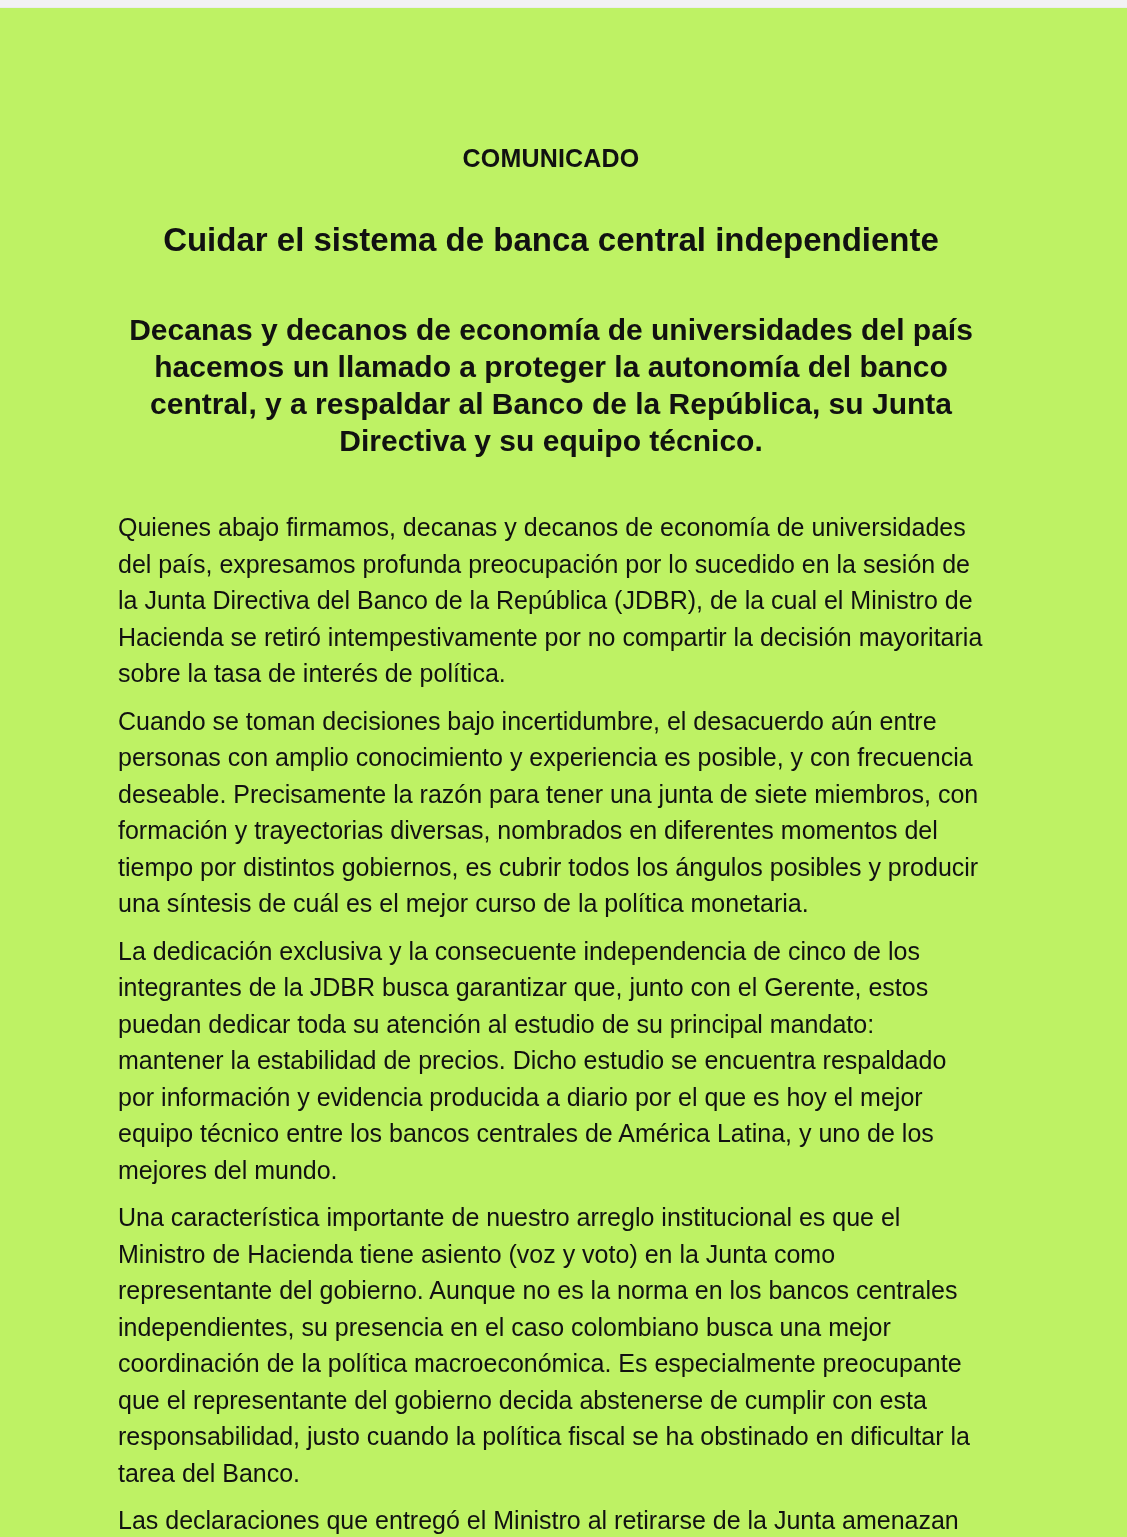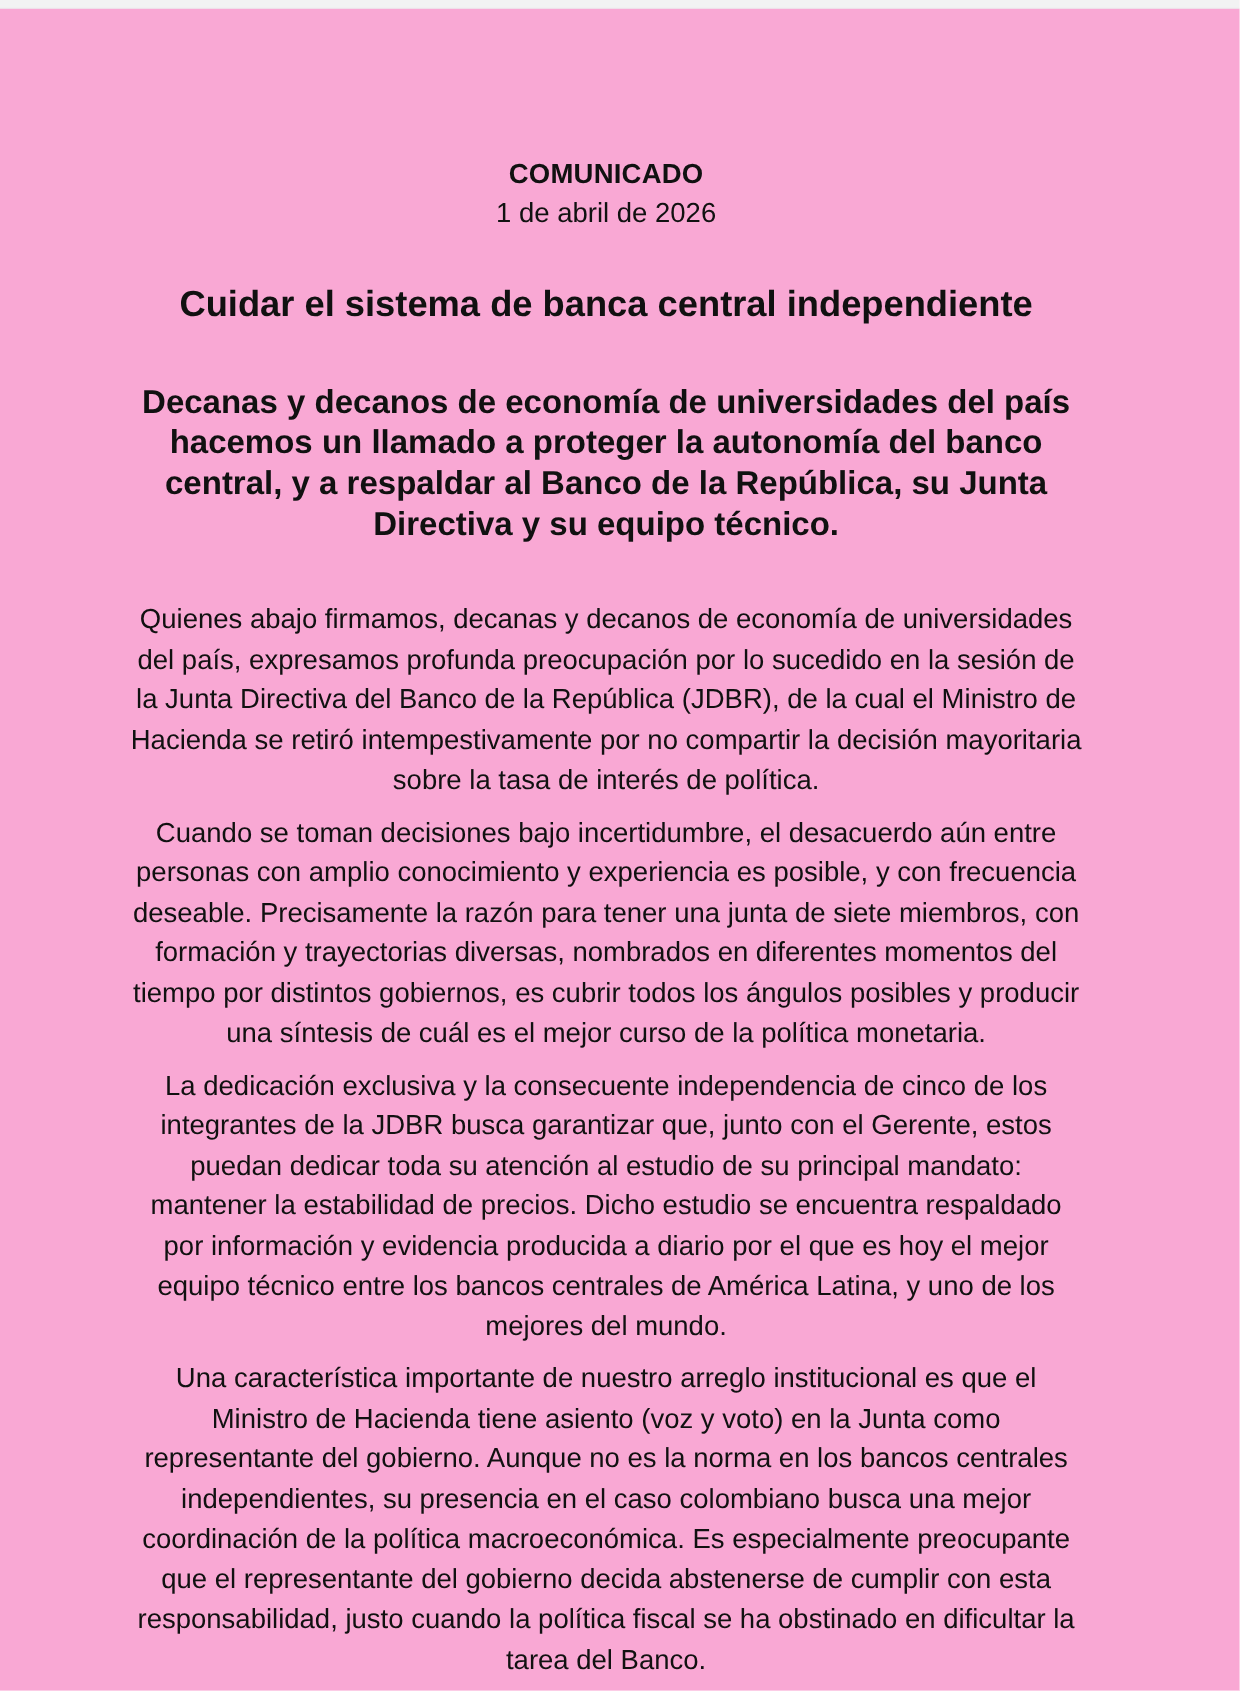--- a/index.html
+++ b/index.html
@@ -29,21 +29,21 @@
     border-bottom: 1px solid #ececee;
     box-sizing: border-box;
   }
 
   .page {
     position: absolute;
     top: 8px;
     left: 0;
     width: 1127px;
     height: 1529px;
-    background: #f9a8d4;
+    background: #bef264;
     box-sizing: border-box;
   }
 
   .doc {
     position: absolute;
     left: 118px;
     top: 0;
     width: 866px;
   }
 
@@ -88,38 +88,37 @@
 
   .body-block {
     padding-top: 50px;
   }
 
   .para {
     font-size: 25px;
     font-weight: normal;
     line-height: 36.5px;
     margin: 0 0 11px 0;
-    text-align: center;
+    text-align: left;
   }
 
   .para:last-child {
     margin-bottom: 0;
   }
 </style>
 </head>
 <body>
 
 <div class="top-strip"></div>
 
 <div class="page">
   <div class="doc">
 
     <div class="doc-header">
       <p class="doc-title">COMUNICADO</p>
-      <p class="doc-date">1 de abril de 2026</p>
     </div>
 
     <p class="doc-subtitle">Cuidar el sistema de banca central independiente</p>
 
     <p class="lead">Decanas y decanos de economía de universidades del país hacemos un llamado a proteger la autonomía del banco central, y a respaldar al Banco de la República, su Junta Directiva y su equipo técnico.</p>
 
     <div class="body-block">
       <p class="para">Quienes abajo firmamos, decanas y decanos de economía de universidades del país, expresamos profunda preocupación por lo sucedido en la sesión de la Junta Directiva del Banco de la República (JDBR), de la cual el Ministro de Hacienda se retiró intempestivamente por no compartir la decisión mayoritaria sobre la tasa de interés de política.</p>
       <p class="para">Cuando se toman decisiones bajo incertidumbre, el desacuerdo aún entre personas con amplio conocimiento y experiencia es posible, y con frecuencia deseable. Precisamente la razón para tener una junta de siete miembros, con formación y trayectorias diversas, nombrados en diferentes momentos del tiempo por distintos gobiernos, es cubrir todos los ángulos posibles y producir una síntesis de cuál es el mejor curso de la política monetaria.</p>
       <p class="para">La dedicación exclusiva y la consecuente independencia de cinco de los integrantes de la JDBR busca garantizar que, junto con el Gerente, estos puedan dedicar toda su atención al estudio de su principal mandato: mantener la estabilidad de precios. Dicho estudio se encuentra respaldado por información y evidencia producida a diario por el que es hoy el mejor equipo técnico entre los bancos centrales de América Latina, y uno de los mejores del mundo.</p>

